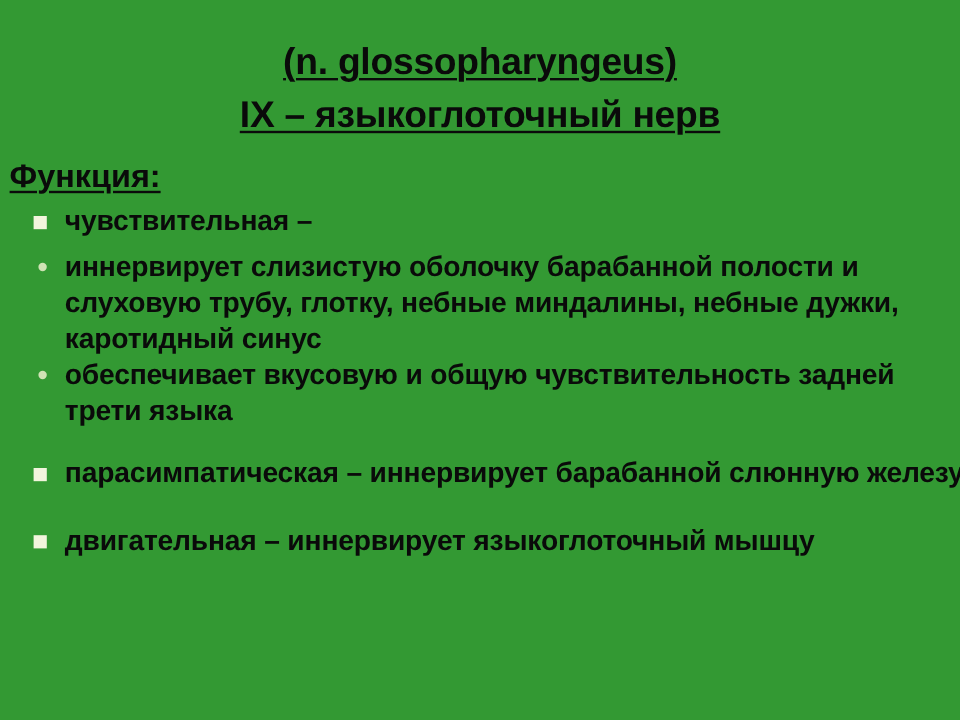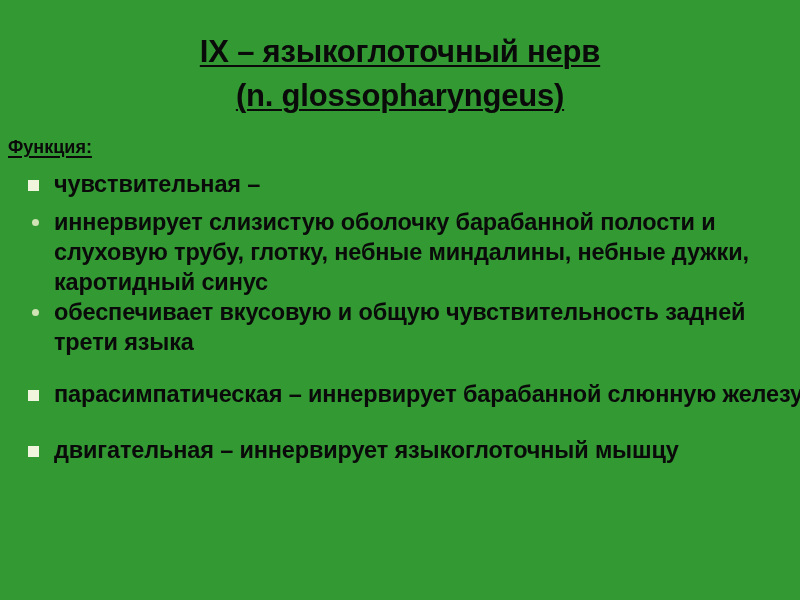--- a/index.html
+++ b/index.html
@@ -53,21 +53,21 @@
 
   .heading-row {
     position: relative;
     padding: 0 6px 0 8px;
     margin-bottom: 7px;
   }
   .heading-text {
     display: inline;
     color: #0a0a0a;
     font-weight: bold;
-    font-size: 18px;
+    font-size: 27px;
     line-height: 30px;
     text-decoration: underline;
     text-decoration-thickness: 2px;
     text-underline-offset: 3px;
   }
 
   .bullet-row {
     position: relative;
     padding-left: 38px;
     padding-right: 8px;
@@ -108,22 +108,22 @@
   .gap-sm { height: 8px; }
   .gap-md { height: 22px; }
   .gap-lg { height: 26px; }
 </style>
 </head>
 <body>
 
 <div id="slide" style="background: rgb(51, 153, 51);">
 
   <div id="title-block">
+    <span class="title-line"><span class="ul">(n. glossopharyngeus)</span></span>
     <span class="title-line"><span class="ul">IX – языкоглоточный нерв </span></span>
-    <span class="title-line"><span class="ul">(n. glossopharyngeus)</span></span>
   </div>
 
   <div id="body-block">
 
     <div class="heading-row">
       <span class="heading-text">Функция:</span>
     </div>
 
     <div class="bullet-row">
       <span class="mark-square" style="background: rgb(242, 245, 221);"></span>

